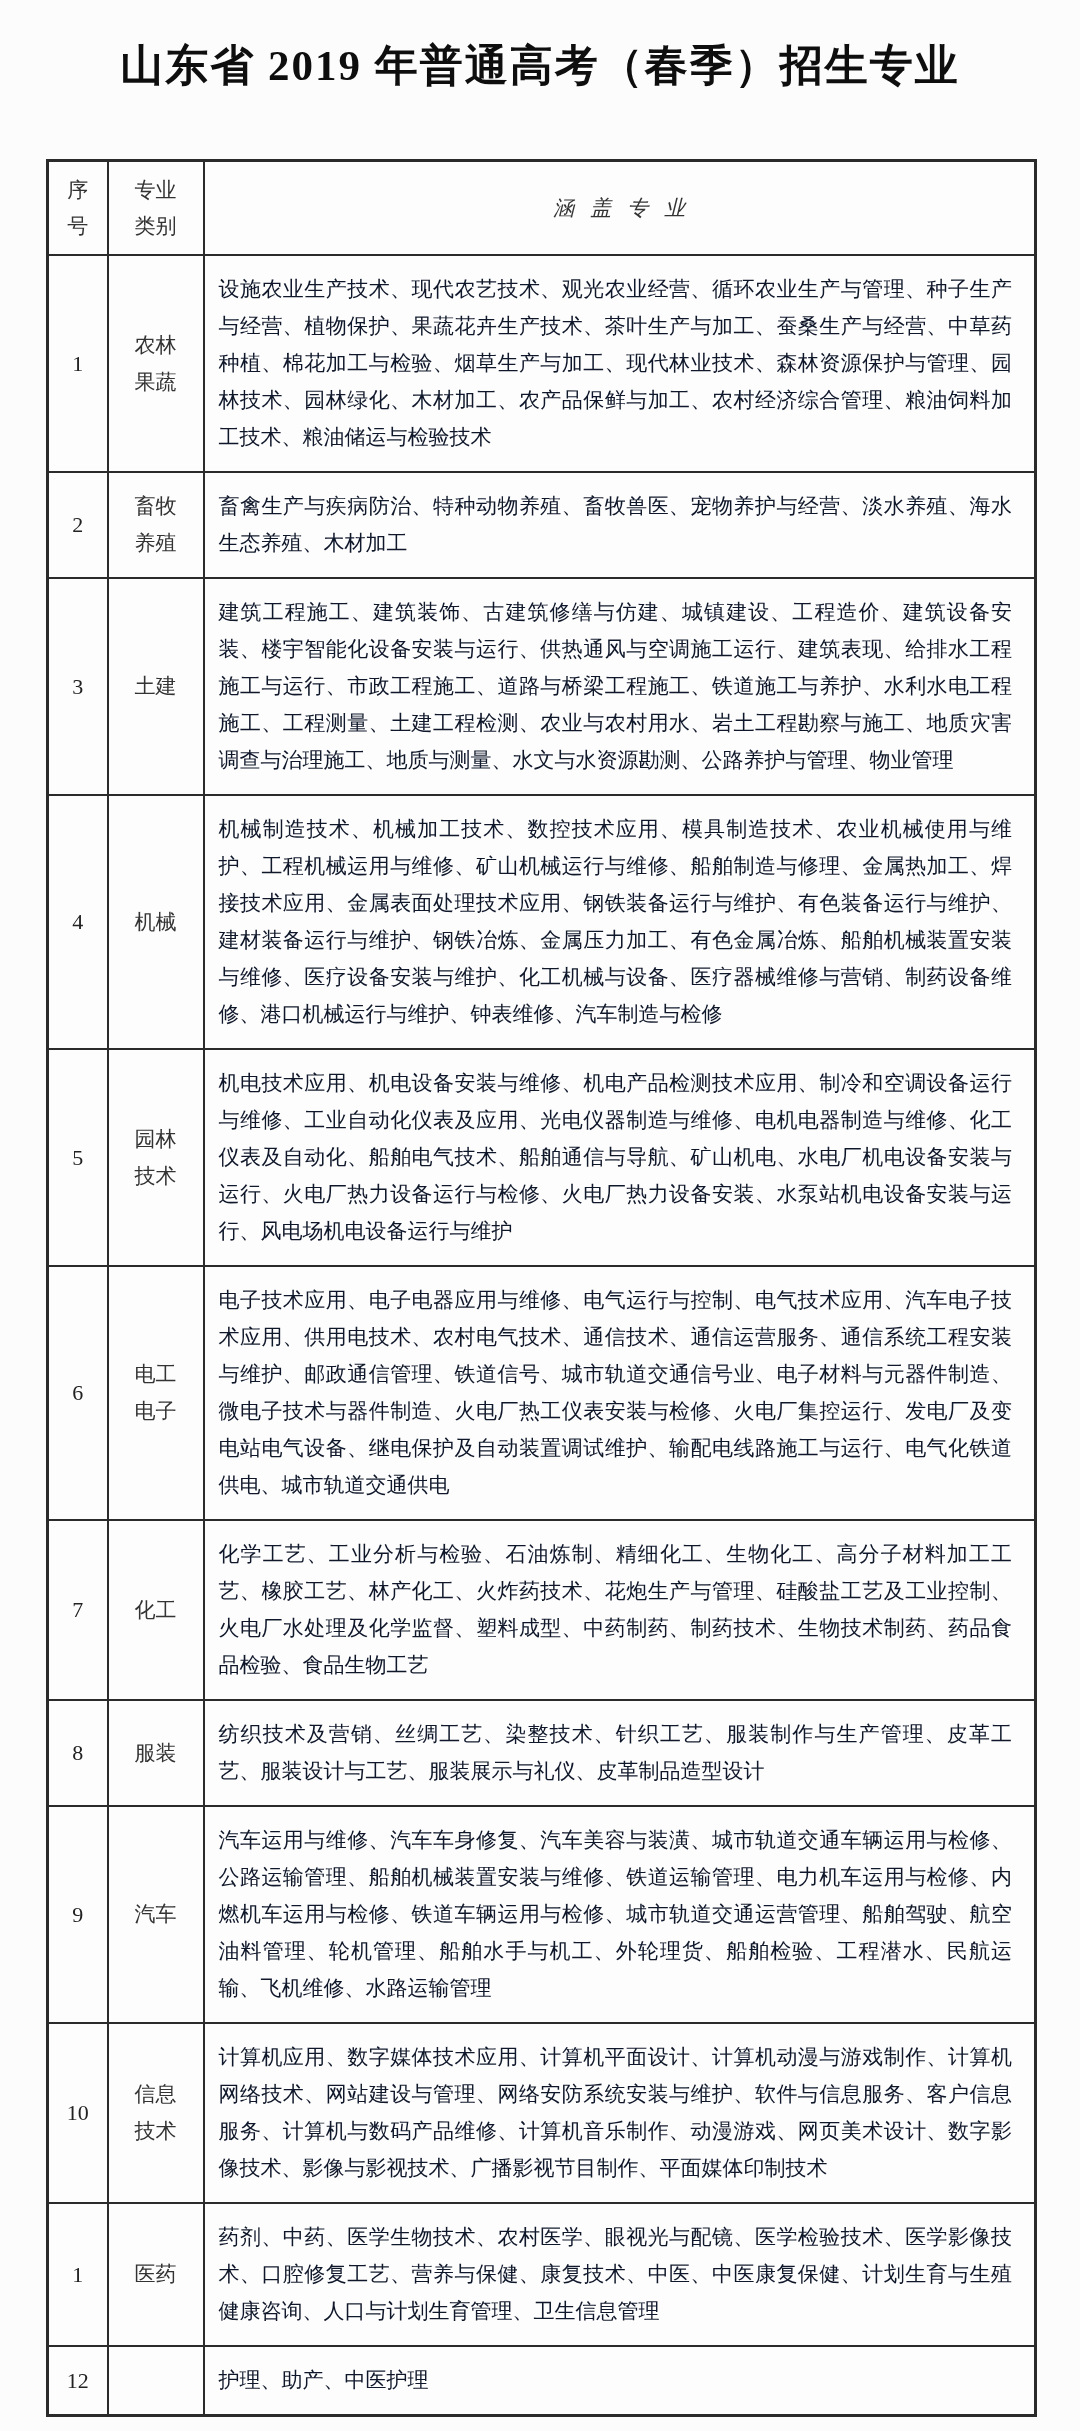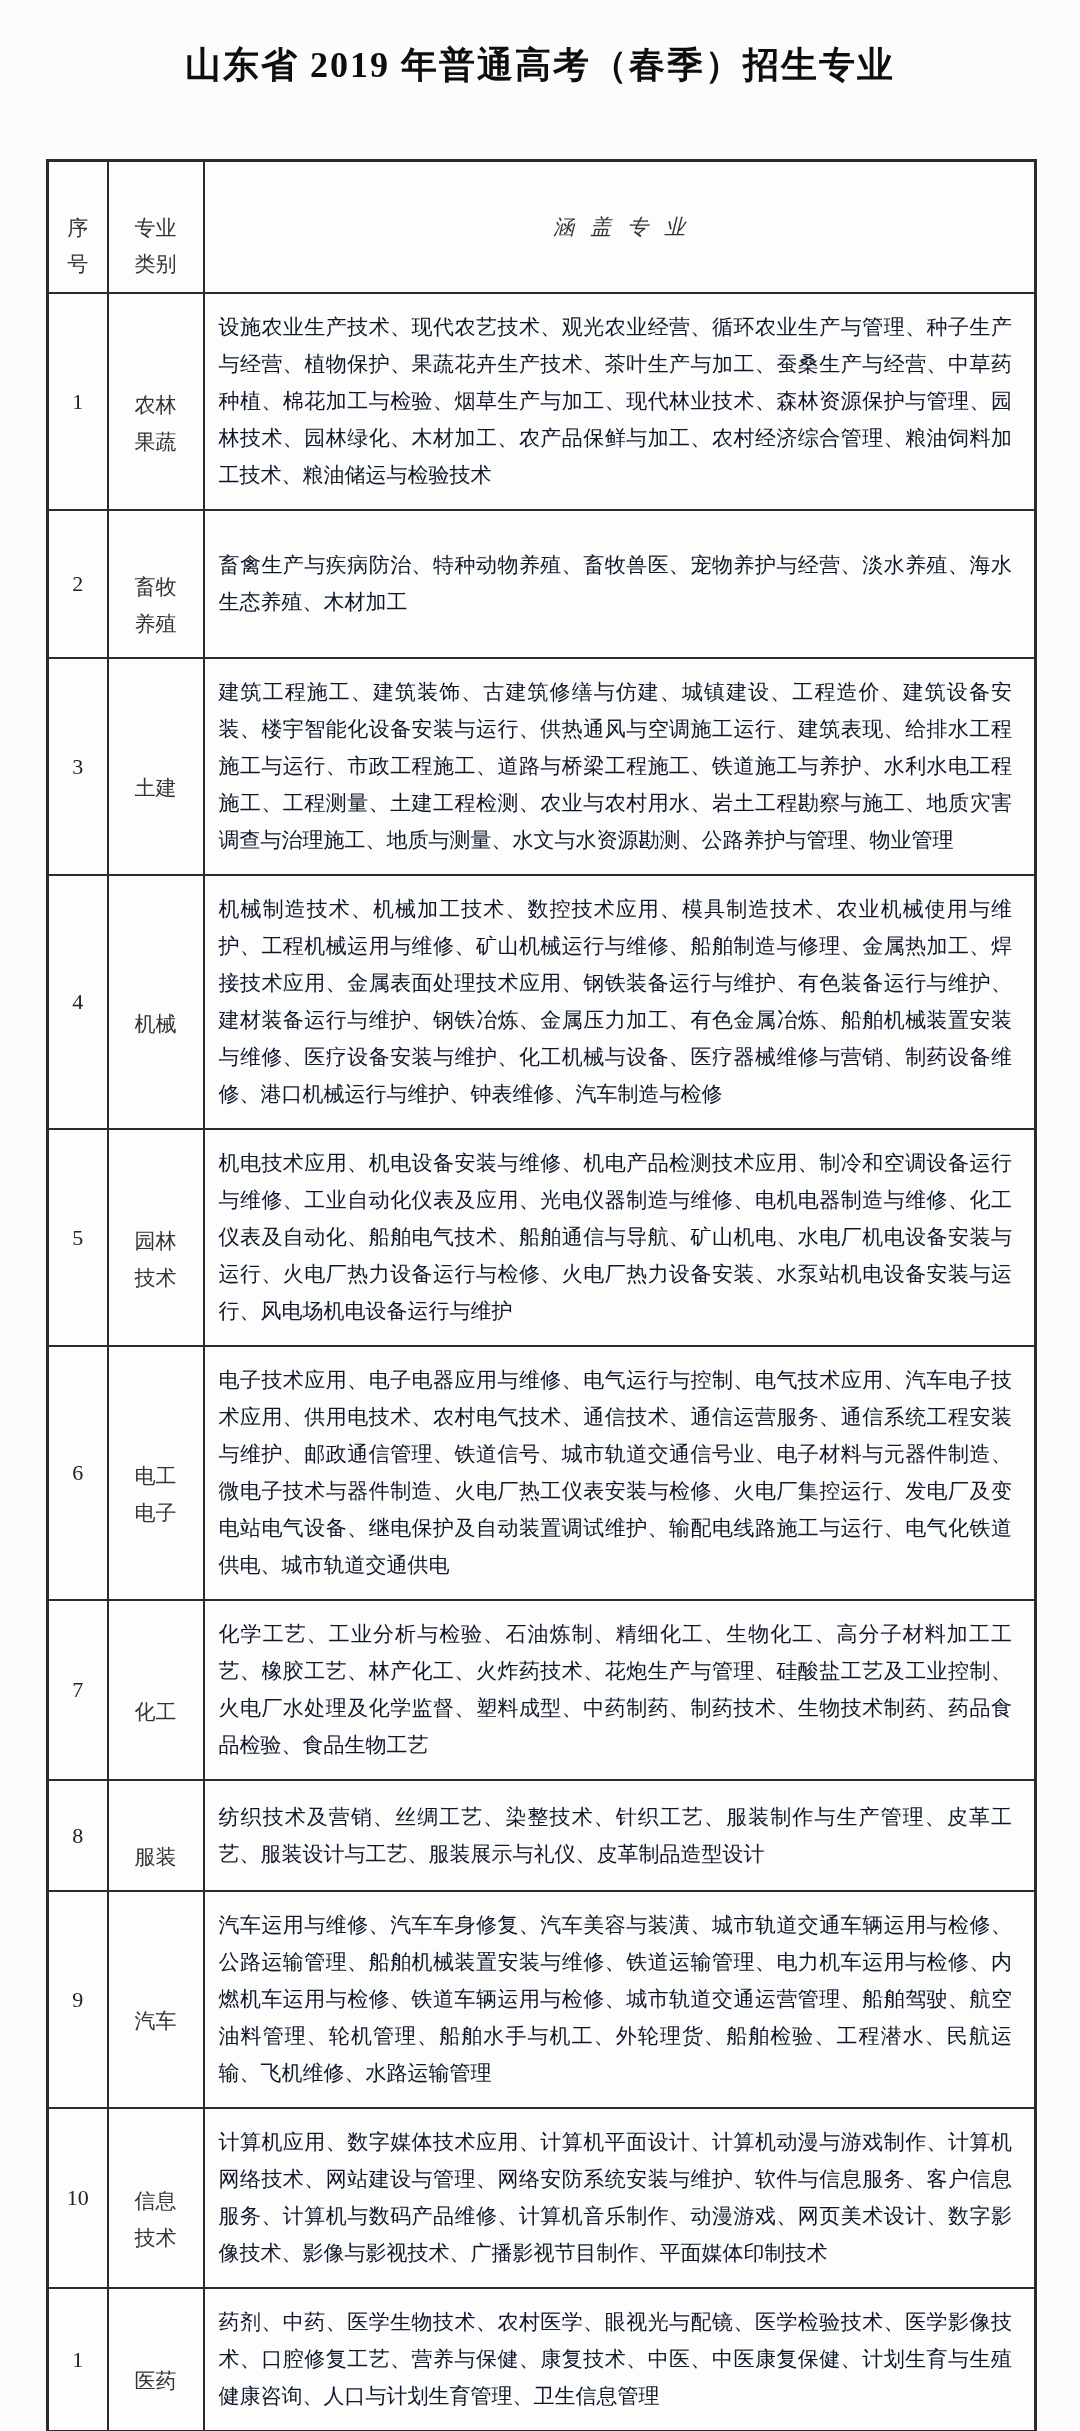--- a/index.html
+++ b/index.html
@@ -13,21 +13,21 @@
     font-family: "Liberation Serif", "DejaVu Serif", serif;
     color: #3d3d3d;
   }
   .page {
     width: 1080px;
     padding-top: 30px;
     box-sizing: border-box;
   }
   .title {
     text-align: center;
-    font-size: 36px;
+    font-size: 43px;
     font-weight: bold;
     color: #0e0e0e;
     line-height: 71px;
     letter-spacing: 2px;
     margin: 0 30px;
   }
   .doc-table {
     border-collapse: collapse;
     table-layout: fixed;
     width: 988px;
@@ -46,21 +46,20 @@
   .th-cell {
     font-size: 21px;
     color: #333;
     text-align: center;
     line-height: 36px;
     padding: 10px 0;
   }
   th.h-no .wrapbox, th.h-cat .wrapbox {
     display: inline-block;
     word-break: break-all;
-    margin-top: 38px;
   }
   th.h-no .wrapbox  { width: 24px; }
   th.h-cat .wrapbox { width: 48px; }
   th.h-maj {
     letter-spacing: 16px;
     text-indent: 16px;
     font-style: italic;
   }
   td.no-cell {
     text-align: center;
@@ -72,21 +71,20 @@
     text-align: center;
     font-size: 21px;
     color: #333;
     line-height: 37px;
     padding: 14px 0;
   }
   td.cat-cell .wrapbox {
     display: inline-block;
     width: 48px;
     word-break: break-all;
-    margin-top: 44px;
   }
   td.maj-cell {
     font-size: 21px;
     line-height: 37px;
     color: #0f172a;
     text-align: justify;
     text-justify: inter-ideograph;
     word-break: break-all;
     padding: 15px 22px 15px 14px;
   }

